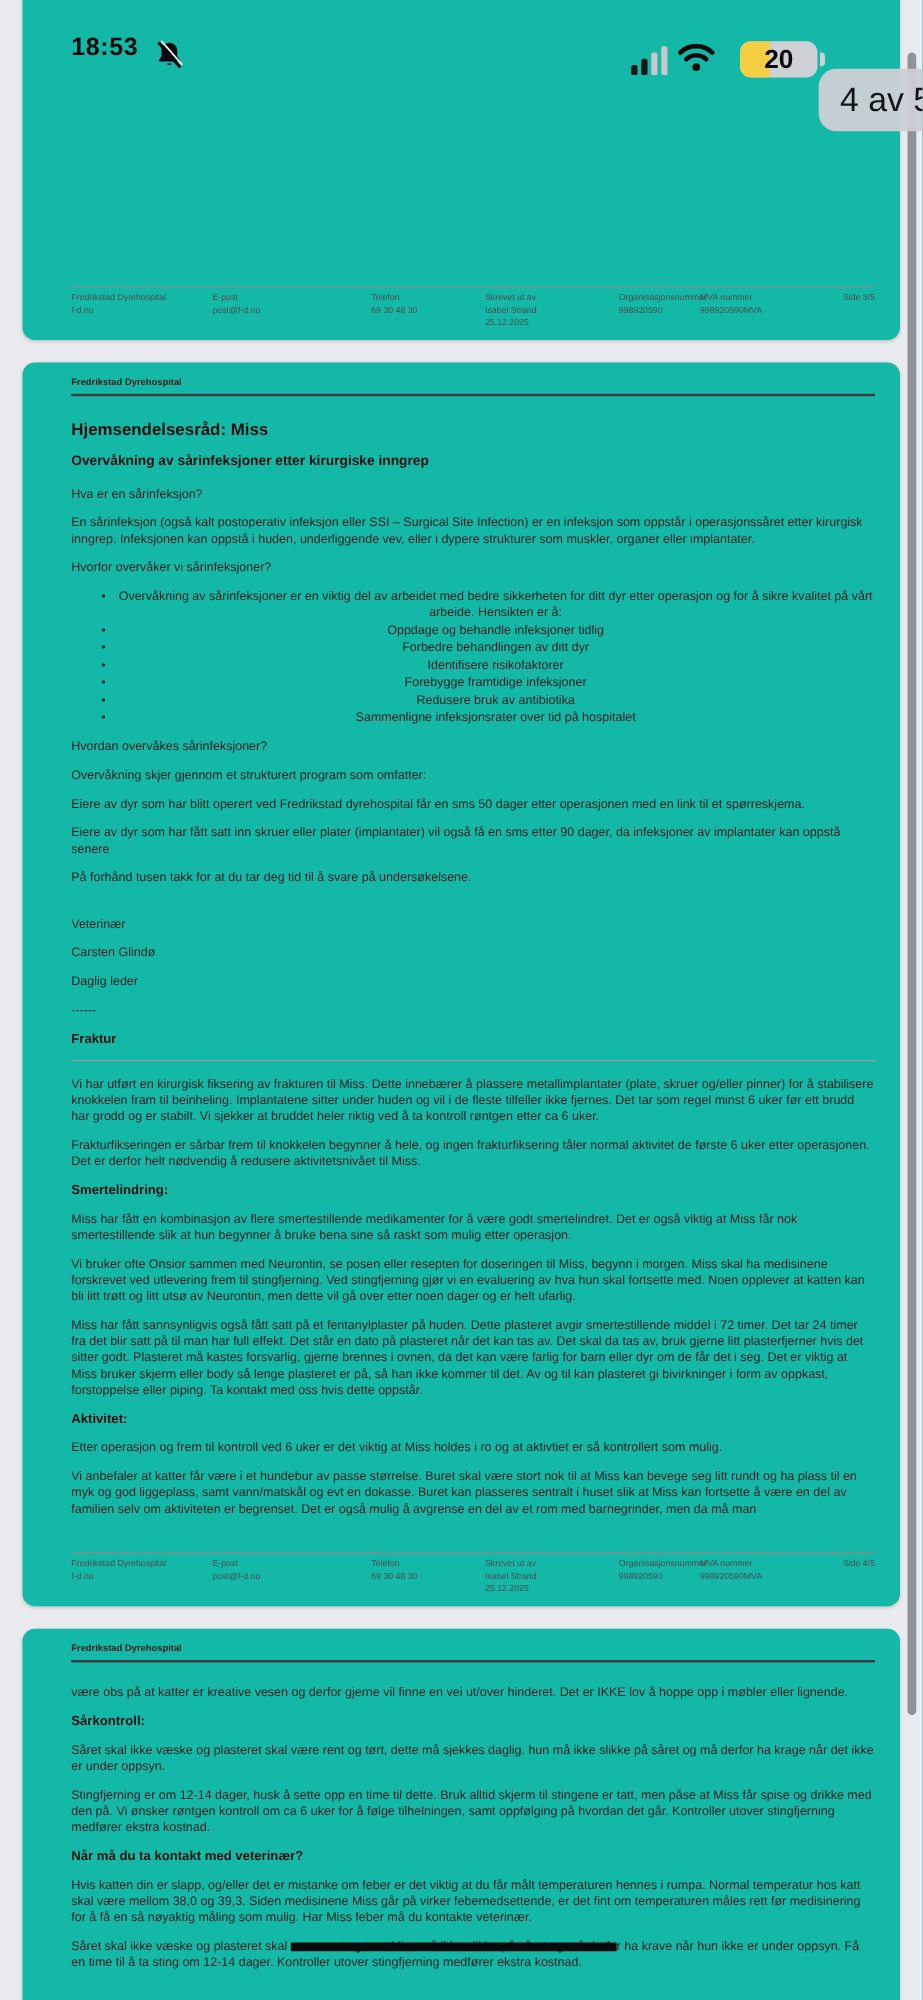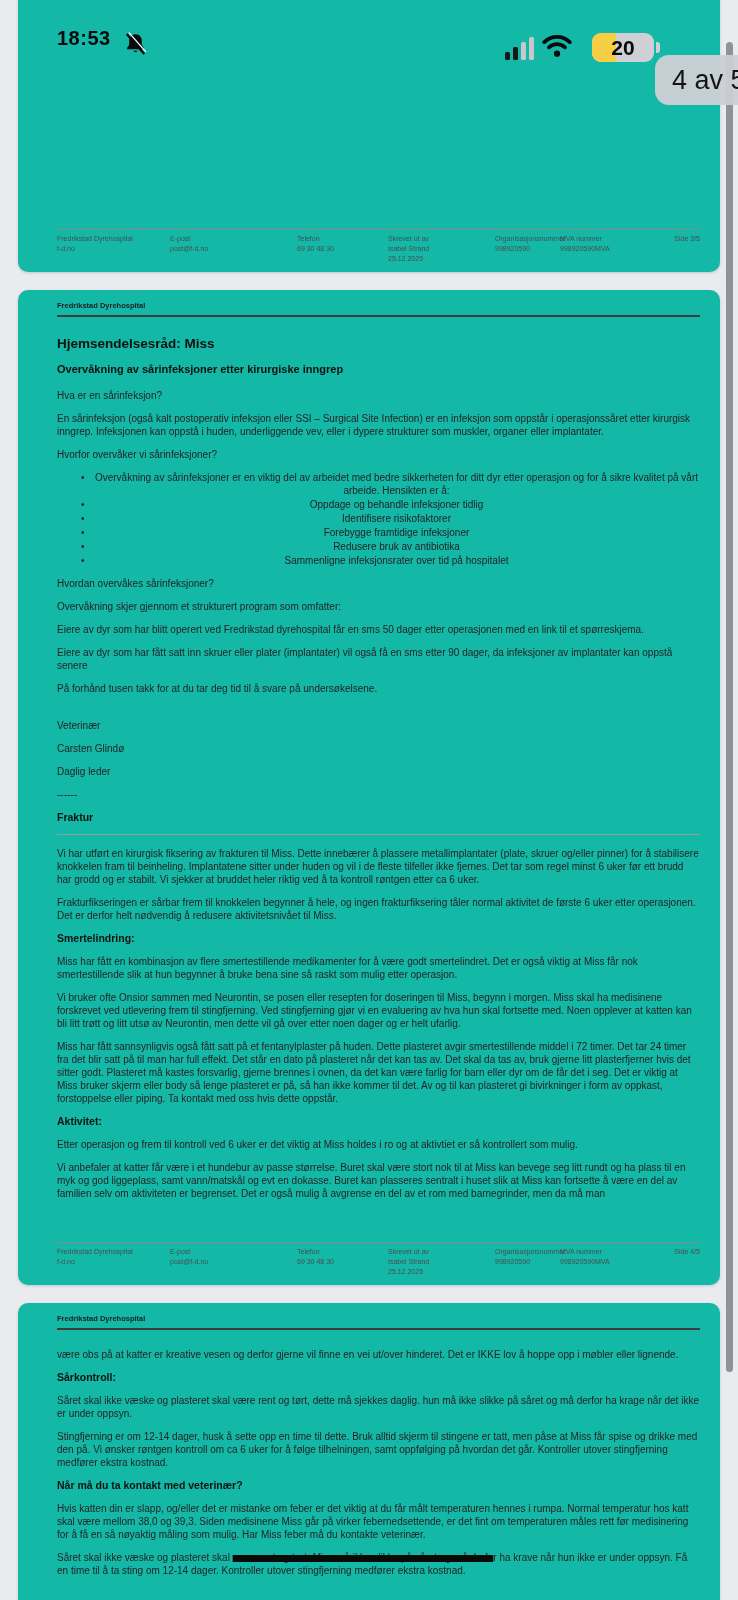--- a/index.html
+++ b/index.html
@@ -112,20 +112,21 @@
     <div class="h-title">Hjemsendelsesråd: Miss</div>
     <div class="h-sub">Overvåkning av sårinfeksjoner etter kirurgiske inngrep</div>
 
     <p class="h-q">Hva er en sårinfeksjon?</p>
     <p>En sårinfeksjon (også kalt postoperativ infeksjon eller SSI – Surgical Site Infection) er en infeksjon som oppstår i operasjonssåret etter kirurgisk inngrep. Infeksjonen kan oppstå i huden, underliggende vev, eller i dypere strukturer som muskler, organer eller implantater.</p>
     <p>Hvorfor overvåker vi sårinfeksjoner?</p>
 
     <ul class="bullets">
       <li>Overvåkning av sårinfeksjoner er en viktig del av arbeidet med bedre sikkerheten for ditt dyr etter operasjon og for å sikre kvalitet på vårt arbeide. Hensikten er å:</li>
       <li>Oppdage og behandle infeksjoner tidlig</li>
+      <li>Forbedre behandlingen av ditt dyr</li>
       <li>Identifisere risikofaktorer</li>
       <li>Forebygge framtidige infeksjoner</li>
       <li>Redusere bruk av antibiotika</li>
       <li>Sammenligne infeksjonsrater over tid på hospitalet</li>
     </ul>
 
     <p class="h-q">Hvordan overvåkes sårinfeksjoner?</p>
     <p>Overvåkning skjer gjennom et strukturert program som omfatter:</p>
     <p>Eiere av dyr som har blitt operert ved Fredrikstad dyrehospital får en sms 50 dager etter operasjonen med en link til et spørreskjema.</p>
     <p>Eiere av dyr som har fått satt inn skruer eller plater (implantater) vil også få en sms etter 90 dager, da infeksjoner av implantater kan oppstå senere</p>

